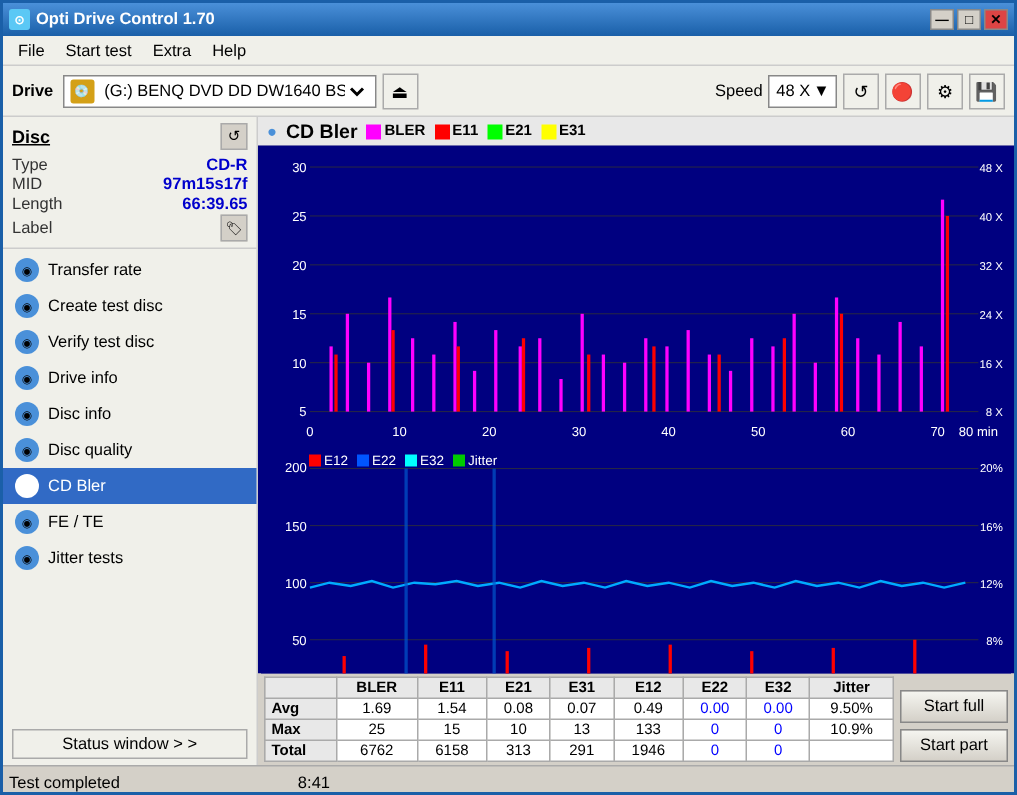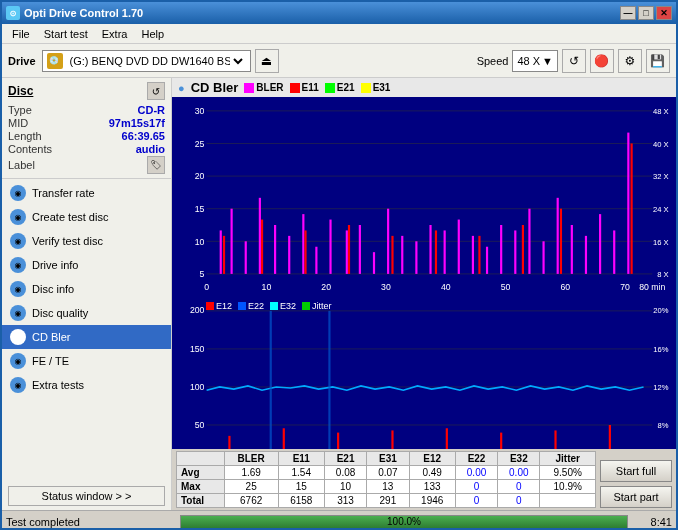--- a/index.html
+++ b/index.html
@@ -271,24 +271,20 @@
           <span class="disc-val">CD-R</span>
         </div>
         <div class="disc-row">
           <span class="disc-key">MID</span>
           <span class="disc-val">97m15s17f</span>
         </div>
         <div class="disc-row">
           <span class="disc-key">Length</span>
           <span class="disc-val">66:39.65</span>
         </div>
-        <div class="disc-row">
-          <span class="disc-key">Contents</span>
-          <span class="disc-val">audio</span>
-        </div>
         <div class="disc-label-row">
           <span class="disc-key">Label</span>
           <div class="disc-label-btn">🏷</div>
         </div>
       </div>
 
       <div class="sidebar-nav">
         <div class="nav-item">
           <div class="nav-icon" style="background:#4a90d9;">◉</div>
           <span>Transfer rate</span>
@@ -316,21 +312,21 @@
         <div class="nav-item active">
           <div class="nav-icon" style="background:#fff;">◉</div>
           <span>CD Bler</span>
         </div>
         <div class="nav-item">
           <div class="nav-icon" style="background:#4a90d9;">◉</div>
           <span>FE / TE</span>
         </div>
         <div class="nav-item">
           <div class="nav-icon" style="background:#4a90d9;">◉</div>
-          <span>Extra tests</span>
+          <span>Jitter tests</span>
         </div>
       </div>
 
       <div class="status-window-btn">Status window &gt; &gt;</div>
     </div>
 
     <div style="flex:1; display:flex; flex-direction:column; overflow:hidden;">
 
       <div class="chart-title-bar">
         <span style="color:#4a90d9;">●</span>
@@ -556,20 +552,16 @@
           <button class="action-btn">Start full</button>
           <button class="action-btn">Start part</button>
         </div>
       </div>
 
     </div>
   </div>
 
   <div class="status-bar">
     <span class="status-text">Test completed</span>
-    <div class="progress-bar-container">
-      <div class="progress-bar-fill" style="width:100%;"></div>
-      <div class="progress-label">100.0%</div>
-    </div>
     <span class="time-label">8:41</span>
   </div>
 
 </div>
 
 </body></html>

